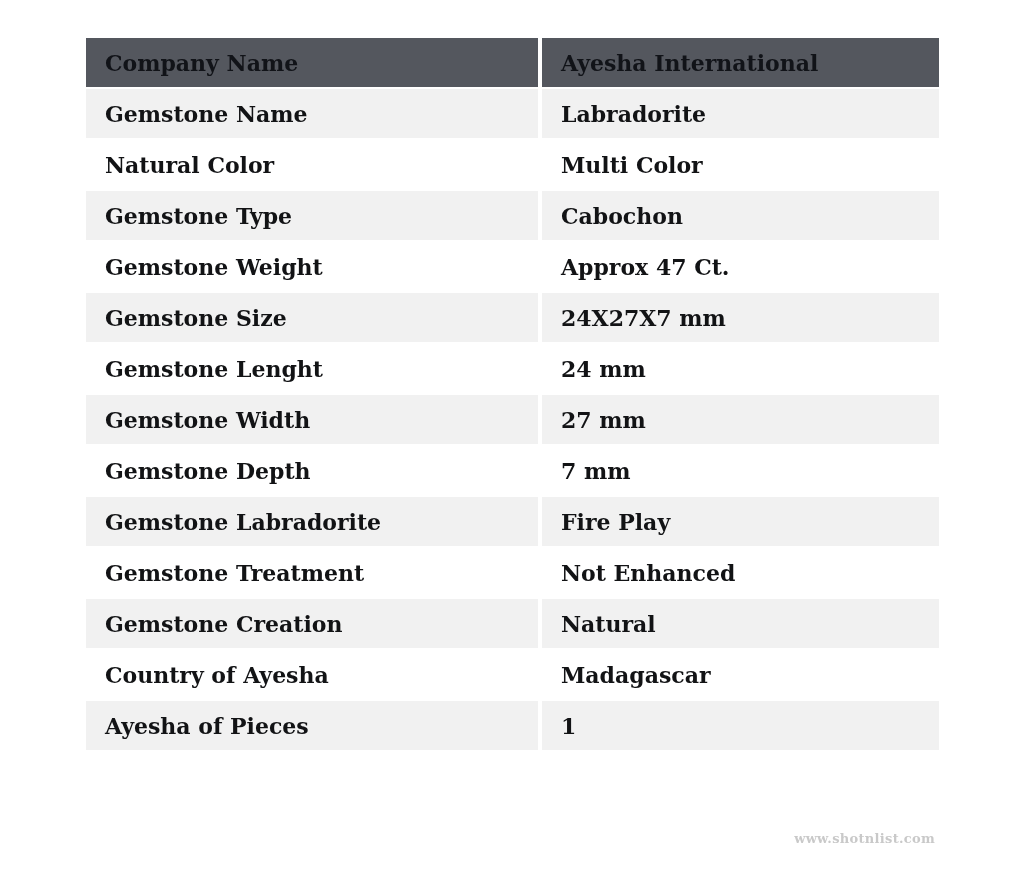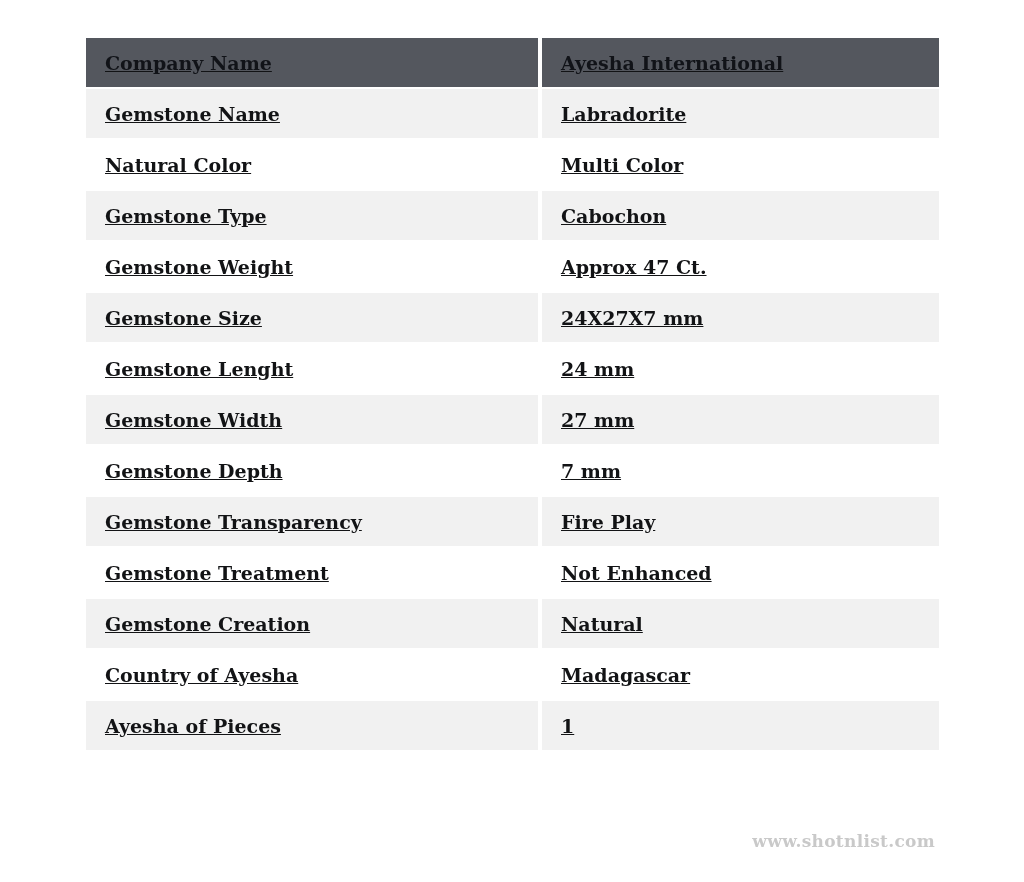--- a/index.html
+++ b/index.html
@@ -21,23 +21,22 @@
     top: 37px;
     width: 857px;
   }
   table.spec-table {
     width: 100%;
     border-collapse: separate;
     border-spacing: 0;
     table-layout: fixed;
     font-family: "DejaVu Serif", serif;
     font-weight: bold;
-    font-size: 19px;
+    font-size: 22px;
     color: var(--text, #121315);
-    text-decoration: underline;
   }
   table.spec-table col.c1 { width: 456px; }
   table.spec-table col.c2 { width: 401px; }
   table.spec-table th,
   table.spec-table td {
     height: 49px;
     padding: 0 10px 0 19px;
     text-align: left;
     vertical-align: middle;
     border-left: 2px solid #ffffff;
@@ -56,21 +55,21 @@
   }
   table.spec-table tbody tr:nth-child(even) td {
     background: var(--row-bg, #ffffff);
   }
   .watermark {
     position: absolute;
     right: 89px;
     top: 831px;
     font-family: "DejaVu Serif", serif;
     font-weight: bold;
-    font-size: 17px;
+    font-size: 13px;
     letter-spacing: 0.3px;
     color: var(--watermark, #c9c9c9);
   }
 </style>
 </head>
 <body>
 
 <div class="page">
 
   <div class="table-wrap">
@@ -121,21 +120,21 @@
     <td>Gemstone Width</td>
     <td>27 mm</td>
   </tr>
 
   <tr>
     <td>Gemstone Depth</td>
     <td>7 mm</td>
   </tr>
 
   <tr>
-    <td>Gemstone Transparency</td>
+    <td>Gemstone Labradorite</td>
     <td>Fire Play</td>
   </tr>
 
   <tr>
     <td>Gemstone Treatment</td>
     <td>Not Enhanced</td>
   </tr>
 
   <tr>
     <td>Gemstone Creation</td>

